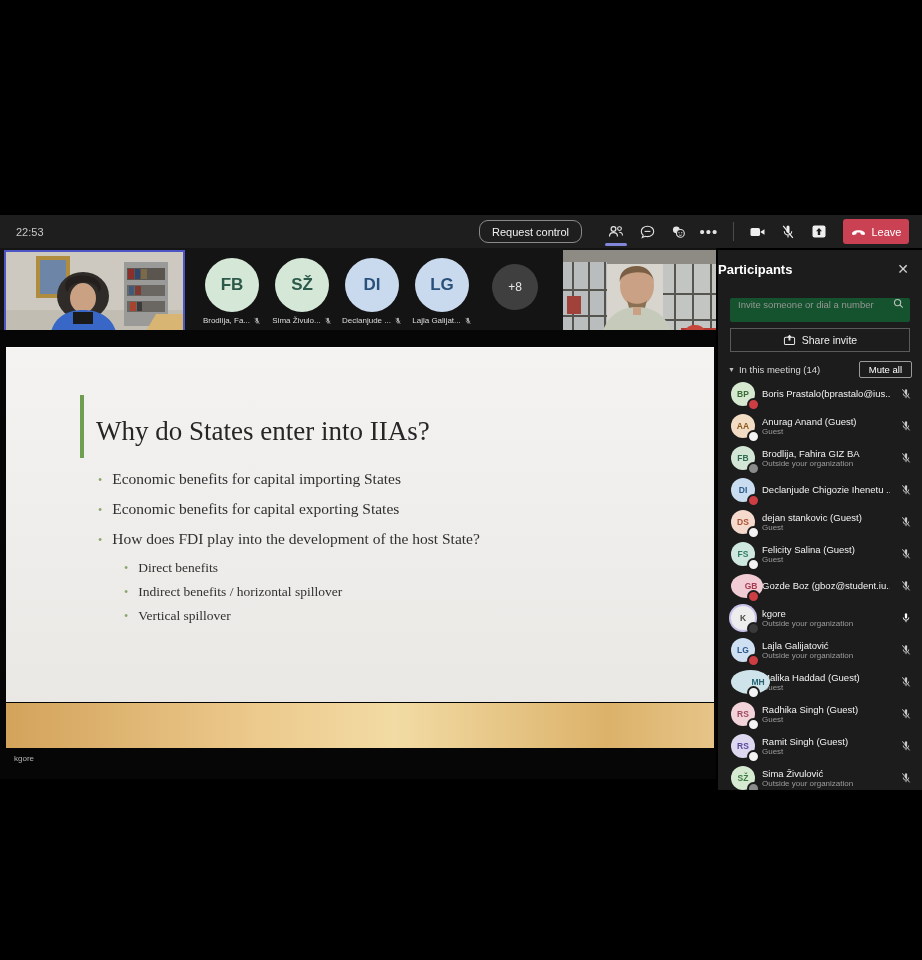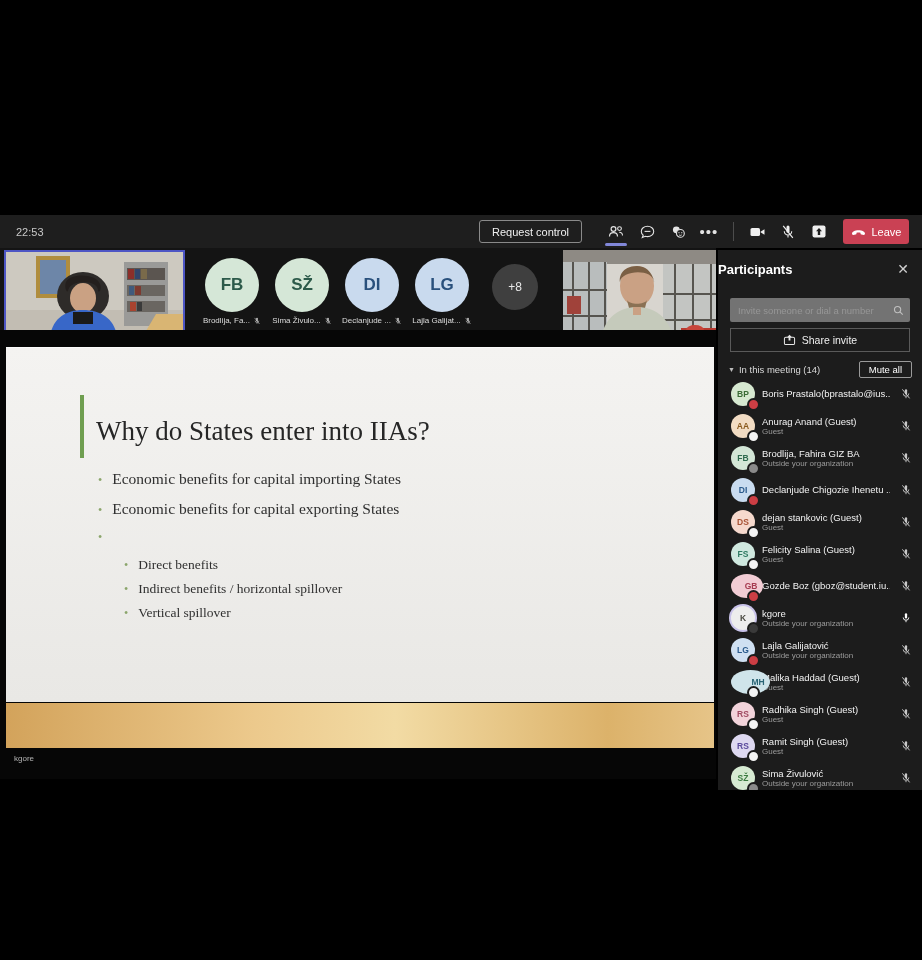--- a/index.html
+++ b/index.html
@@ -3,21 +3,21 @@
 <meta charset="utf-8">
 <style>
   html,body{margin:0;padding:0;background:#000;}
   body{width:922px;height:960px;position:relative;overflow:hidden;
        font-family:"Liberation Sans",sans-serif;-webkit-font-smoothing:antialiased;}
   .abs{position:absolute;}
   
   #topbar{top:215px;left:0;width:922px;height:33px;background:#1e1e1e;}
   #clock{left:16px;top:0;height:33px;display:flex;align-items:center;color:#c8c8c8;font-size:11px;}
   #req-ctrl{left:479px;top:5px;height:21px;padding:0 12px;background:transparent;border:1px solid #8a8a8a;
-            border-radius:3px;color:#f0f0f0;font-size:11px;display:flex;align-items:center;cursor:pointer;}
+            border-radius:9px;color:#f0f0f0;font-size:11px;display:flex;align-items:center;cursor:pointer;}
   .tb-ic{top:0;width:30px;height:33px;display:flex;align-items:center;justify-content:center;color:#e3e3e3;}
   .tb-underline{position:absolute;bottom:2px;left:4px;width:22px;height:3px;border-radius:2px;background:#8187d8;}
   #tb-divider{left:733px;top:7px;width:1px;height:19px;background:#4c4c4c;}
   #leave-btn{left:843px;top:4px;width:66px;height:25px;background:#ca4154;border-radius:3px;color:#fff;
              font-size:11px;display:flex;align-items:center;justify-content:center;gap:6px;cursor:pointer;}
   
   #strip{top:248px;left:0;width:716px;height:93px;background:#141414;}
   #video-presenter{left:4px;top:2px;width:181px;height:88px;border:2px solid #4d55c4;box-sizing:border-box;
                    background:#b8b4ac;overflow:hidden;}
   #video-peer{left:563px;top:2px;width:153px;height:88px;background:#c9c7c2;overflow:hidden;}
@@ -42,22 +42,22 @@
   .b-dot{color:#8ba56b;margin-right:10px;font-size:12px;}
   #wood{left:6px;top:373px;width:708px;height:45px;
         background:linear-gradient(90deg,#d3a35b,#ecc98c 35%,#f2dba4 55%,#dcb26a 85%,#e6c488);}
   #presenter-tag{left:14px;top:424px;color:#b5b5b5;font-size:8px;}
   
   #panel{top:250px;left:718px;width:204px;height:540px;background:#1c1c1c;overflow:hidden;}
   #panel-head{left:0;top:0;width:204px;height:38px;display:flex;align-items:center;}
   #panel-title{color:#fff;font-size:13px;font-weight:bold;}
   #panel-close{position:absolute;right:10px;top:10px;width:18px;height:18px;color:#cfcfcf;font-size:14px;
                display:flex;align-items:center;justify-content:center;cursor:pointer;}
-  #invite-box{left:12px;top:48px;width:180px;height:24px;background:#737373;border-radius:2px;
-              display:flex;align-items:center;box-sizing:border-box;padding:0 6px;}
+  #invite-box{left:12px;top:48px;width:180px;height:24px;background:#14532d;border-radius:2px;
+              display:flex;align-items:flex-start;box-sizing:border-box;padding:0 6px;}
   #invite-box input{flex:1;background:transparent;border:none;outline:none;color:#cfcfcf;font-size:9.5px;}
   #invite-box input::placeholder{color:#969696;}
   #share-invite{left:12px;top:78px;width:180px;height:24px;border:1px solid #5a5a5a;border-radius:0;
                 color:#f0f0f0;font-size:10.5px;display:flex;align-items:center;justify-content:center;gap:6px;
                 box-sizing:border-box;cursor:pointer;}
   #section-row{left:10px;top:108px;width:184px;height:22px;display:flex;align-items:center;}
   #section-label{color:#d9d9d9;font-size:9.5px;display:flex;align-items:center;gap:4px;text-align:center;}
   #mute-all{margin-left:auto;border:1px solid #9a9a9a;border-radius:2px;color:#fff;font-size:9.5px;
             padding:2px 9px;cursor:pointer;background:transparent;}
   #plist{left:0;top:128px;width:204px;}
@@ -264,20 +264,21 @@
         <div class="b-row l1">
           <span class="b-dot">•</span>
                <span>Economic benefits for capital importing States</span>
         </div>
         <div class="b-row l1">
           <span class="b-dot">•</span>
                <span>Economic benefits for capital exporting States</span>
         </div>
         <div class="b-row l1">
           <span class="b-dot">•</span>
+               <span>How does FDI play into the development of the host State?</span>
         </div>
         <div class="b-row l2">
           <span class="b-dot">•</span>
                <span>Direct benefits</span>
         </div>
         <div class="b-row l2">
           <span class="b-dot">•</span>
                <span>Indirect benefits / horizontal spillover</span>
         </div>
         <div class="b-row l2">

